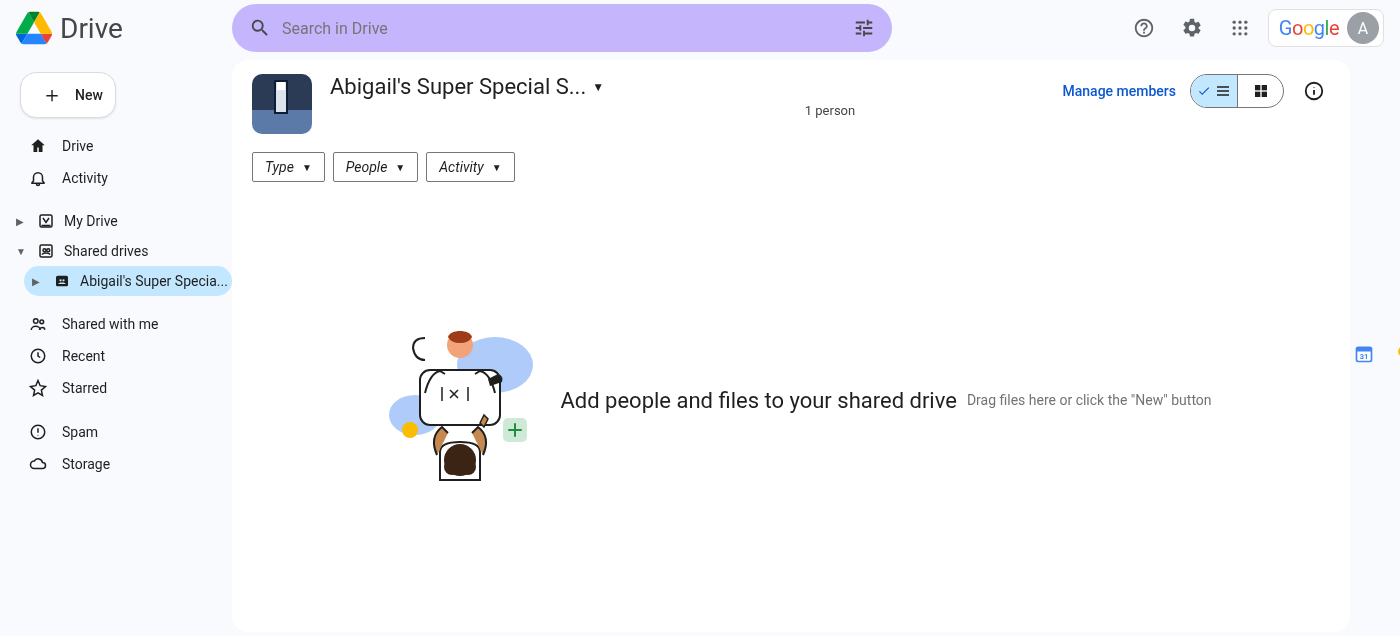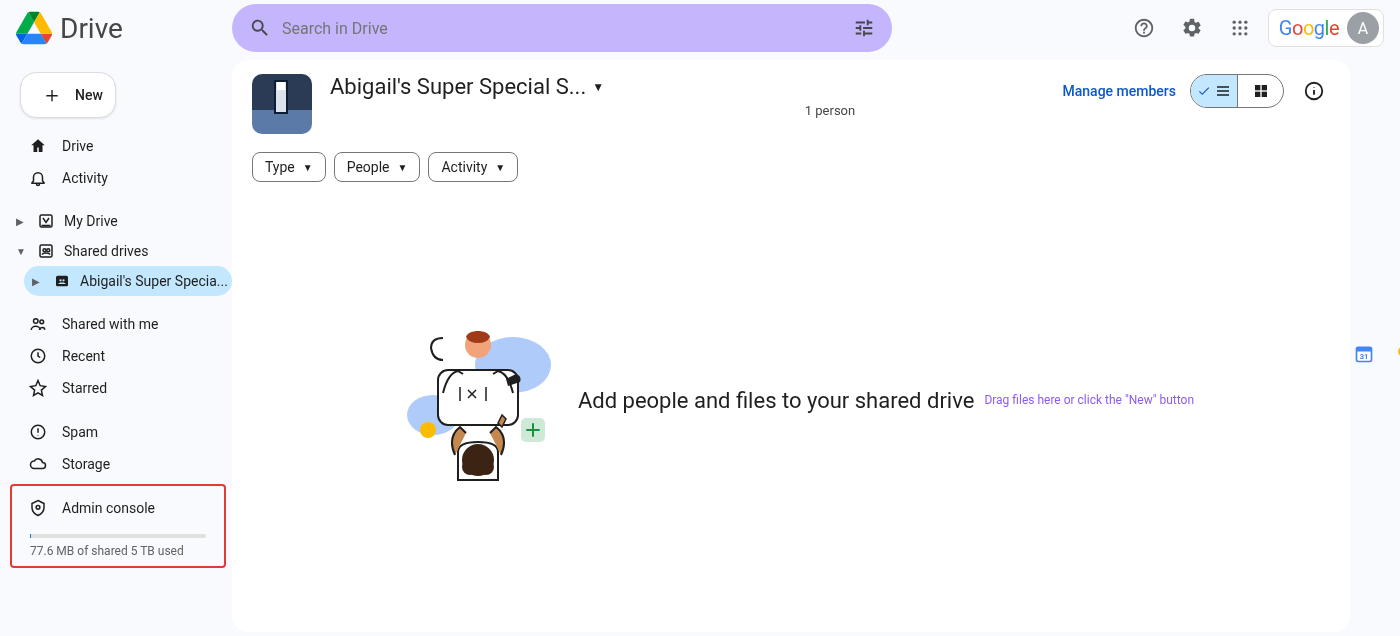--- a/index.html
+++ b/index.html
@@ -46,24 +46,24 @@
   .folder-title-row { display:flex; align-items:center; gap:6px; }
   .folder-title { font-size:22px; color:#1f1f1f; max-width:260px; white-space:nowrap; overflow:hidden; text-overflow:ellipsis;}
   .folder-sub { font-size:13px; color:#444746; margin-top:4px;}
   .header-actions { display:flex; align-items:center; gap:14px; position:absolute; right:20px; top:14px;}
   .manage-link { color:#0b57d0; font-size:14px; font-weight:500; }
   .view-toggle { display:flex; border:1px solid #747775; border-radius:999px; overflow:hidden; }
   .view-toggle .seg { width:46px; height:32px; display:flex; align-items:center; justify-content:center; gap:4px; }
   .view-toggle .seg.active { background:#c2e7ff; }
   .info-btn { width:32px; height:32px; display:flex; align-items:center; justify-content:center; color:#444746;}
   .filters { display:flex; gap:8px; margin-top:18px;}
-  .chip { display:flex; align-items:center; gap:8px; border:1px solid #747775; border-radius:8px; padding:6px 12px; font-size:14px; color:#1f1f1f;}
+  .chip { display:flex; align-items:center; gap:8px; border:1px solid #747775; border-radius:2px; padding:6px 12px; font-size:14px; color:#1f1f1f;font-style:italic;}
   .empty-area { flex:1; display:flex; flex-direction:row; align-items:center; justify-content:center; gap:10px;}
   .empty-title { font-size:22px; color:#1f1f1f;}
-  .empty-sub { font-size:12px; color:#8b5cf6;}
+  .empty-sub { font-size:14px; color:#737373;}
   .illus { width:180px; height:170px; position:relative; }
   
   .right-rail { width:46px; display:flex; align-items:center; padding-top:16px; gap:20px; border-left:0px;}
   .rail-icon { width:20px; height:20px; display:flex; align-items:center; justify-content:center;}
   .rail-spacer { flex:1;}
   .rail-chevron { color:#5f6368; padding-bottom:10px;}
   svg { display:block; }
 </style>
 </head>
 <body>
@@ -234,35 +234,20 @@
     </div>
     <div class="side-item">
       <span class="ico">
           <svg width="18" height="18" viewBox="0 0 24 24" fill="none" stroke="#1f1f1f" stroke-width="2">
             <path d="M7 18a5 5 0 010-10 6 6 0 0111 2 4 4 0 010 8H7z"></path>
           </svg>
         </span>
       <span>Storage</span>
     </div>
 
-    <div class="highlight-box">
-      <div class="side-item" style="padding-left:12px;">
-        <span class="ico">
-            <svg width="18" height="18" viewBox="0 0 24 24" fill="none" stroke="#1f1f1f" stroke-width="2">
-              <path d="M12 2l8 4v5c0 5-3.5 9-8 11-4.5-2-8-6-8-11V6l8-4z"></path>
-              <circle cx="12" cy="11" r="2.5"></circle>
-            </svg>
-          </span>
-        <span>Admin console</span>
-      </div>
-      <div class="storage-bar">
-          <div class="fill"></div>
-        </div>
-      <div class="storage-text">77.6 MB of shared 5 TB used</div>
-    </div>
   </div>
 
   <div class="main-wrap">
     <div class="content-card">
       <div class="folder-header">
         <div class="folder-thumb">
           <div class="tower"></div>
             <div class="light"></div>
         </div>
         <div class="folder-titlebox">

